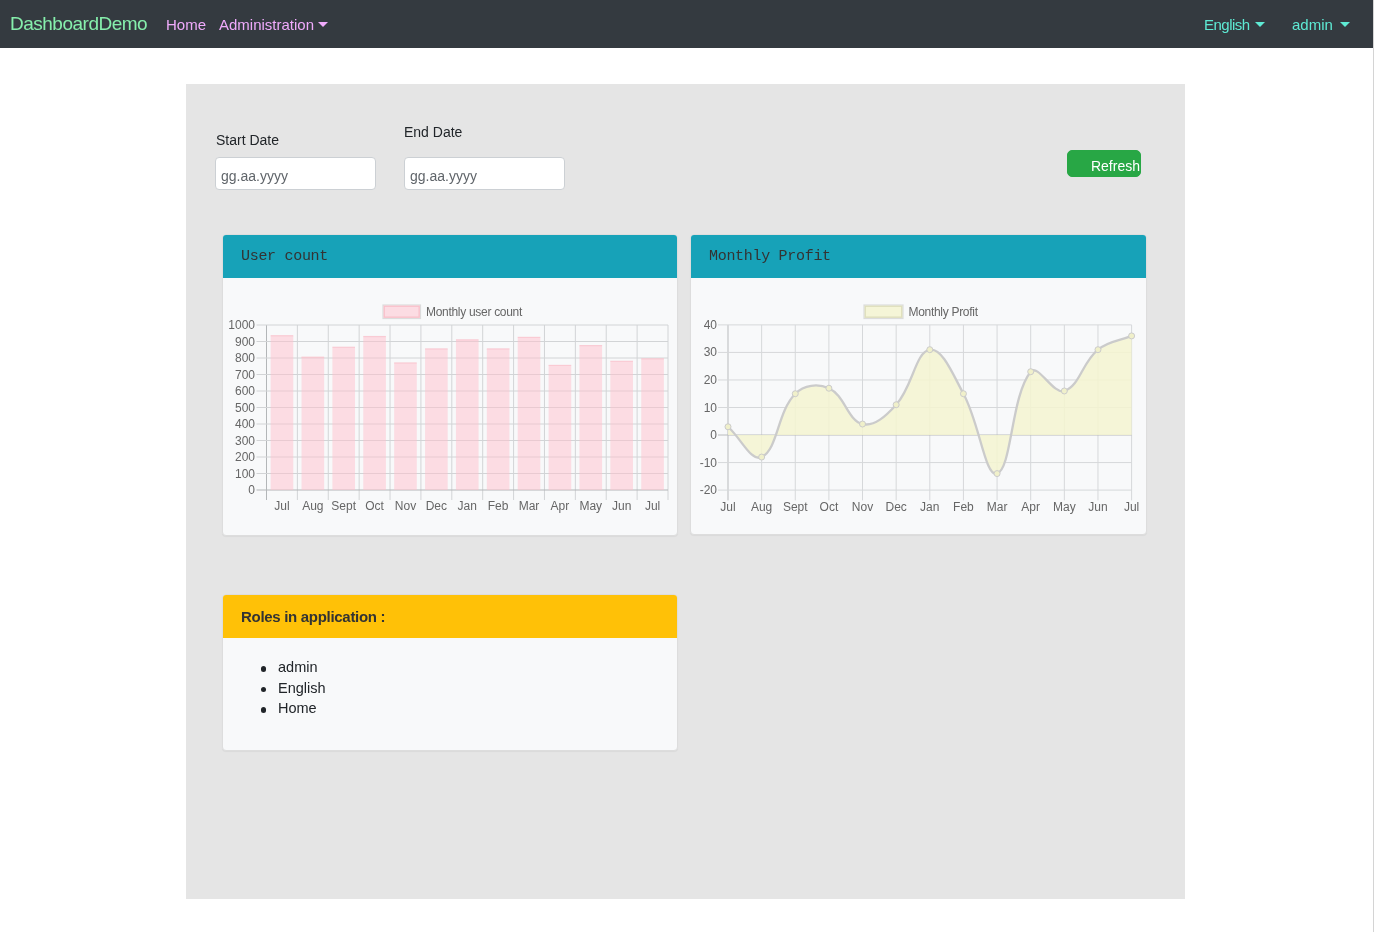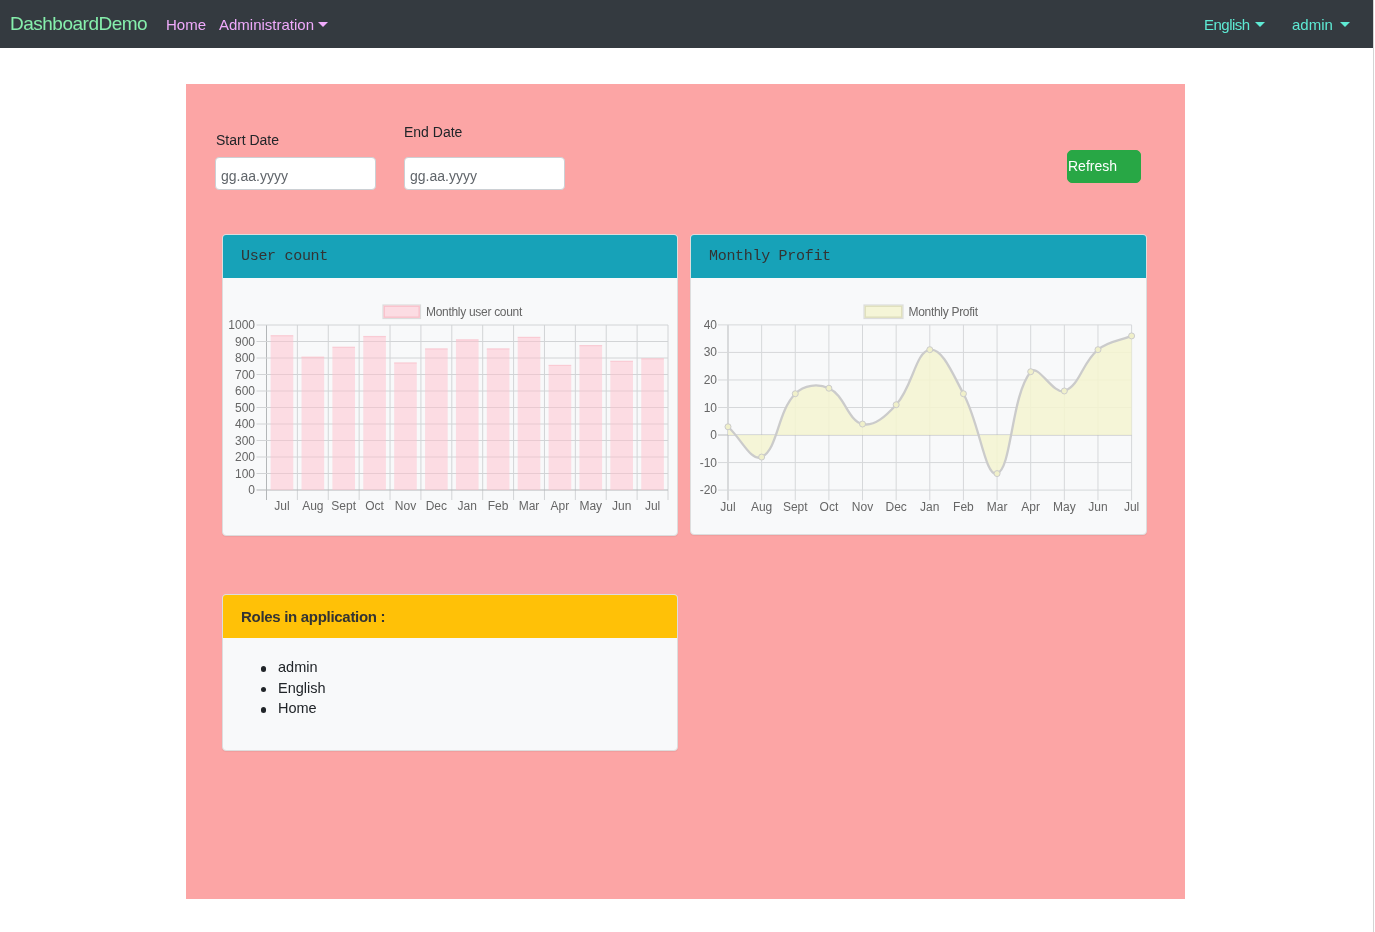--- a/index.html
+++ b/index.html
@@ -6,26 +6,26 @@
 * { box-sizing: border-box; margin:0; padding:0; }
 html,body { width:1375px; height:932px; overflow:hidden; background:#fff;
   font-family:"Liberation Sans", sans-serif; }
 .navbar { position:absolute; left:0; top:0; width:1375px; height:47.5px; background:#343a40; }
 .brand { position:absolute; left:10px; top:12.5px; font-size:19px; letter-spacing:-0.5px; color:#86efac; }
 .nlink { position:absolute; top:15.5px; font-size:15px; color:#f0abfc; }
 .nlinkw { position:absolute; top:15.5px; font-size:15px; color:#5eead4; }
 .caret { display:inline-block; width:0; height:0; border-left:5px solid transparent;
   border-right:5px solid transparent; border-top:5.5px solid currentColor; margin-left:4px;
   vertical-align:middle; margin-top:-2px; }
-.container { position:absolute; left:186px; top:84px; width:999px; height:815px; background:#fca5a5; }
+.container { position:absolute; left:186px; top:84px; width:999px; height:815px; background:#e5e5e5; }
 .lbl { position:absolute; font-size:14px; color:#212529; }
 .inp { position:absolute; width:161px; height:33px; background:#fff; border:1px solid #ccd0d4;
   border-radius:4px; font-size:14px; color:#60656a; line-height:37px; padding-left:5px; }
-.btn { position:absolute; left:881px; top:66px; width:74px; height:33px; background:#28a745;
-  border:1px solid #28a745; border-radius:5px; color:#fff; font-size:14px; text-align:left;
+.btn { position:absolute; left:881px; top:66px; width:74px; height:27px; background:#28a745;
+  border:1px solid #28a745; border-radius:5px; color:#fff; font-size:14px; text-align:right;
   line-height:31px; }
 .panel { position:absolute; background:#f8f9fa; border:1px solid #ddd; border-radius:4px;
   box-shadow:0 1px 1px rgba(0,0,0,.05); overflow:hidden; }
 .phead { position:absolute; left:-1px; top:-1px; right:-1px; border-radius:4px 4px 0 0;
   font-size:15px; color:#333; }
 .phead span { position:absolute; left:19px; top:50%; transform:translateY(-50%); letter-spacing:-0.3px; }
 .teal { background:#17a2b8;font-family:Liberation Mono, monospace; }
 .yellow { background:#ffc107;font-weight:bold; }
 .cv { position:absolute; }
 .tk { font-size:12px; fill:#666; font-family:"Liberation Sans", sans-serif; }

